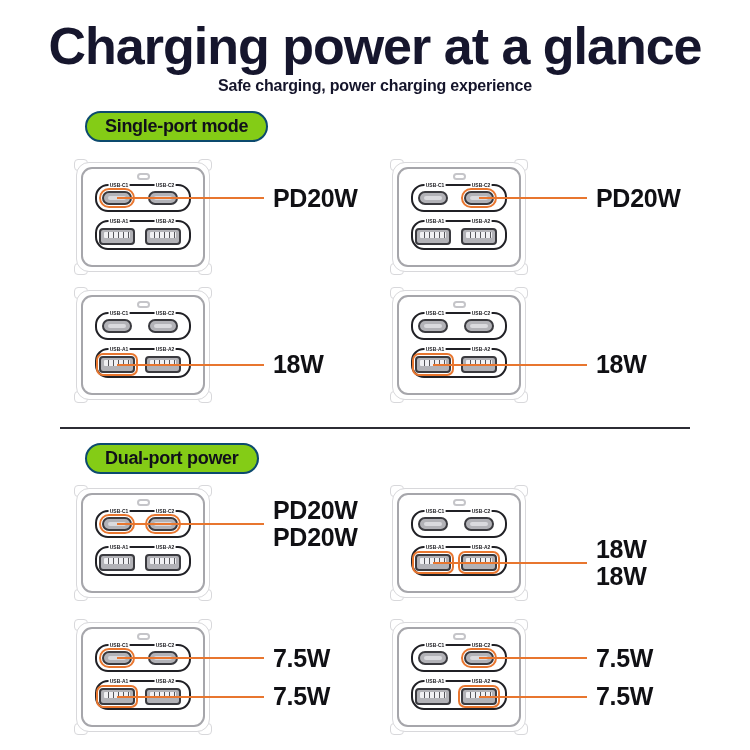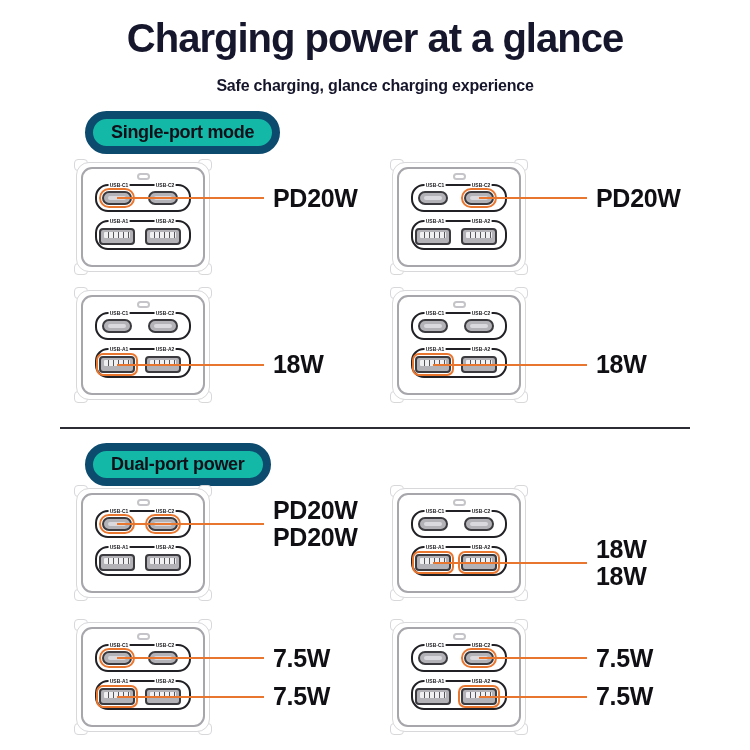--- a/index.html
+++ b/index.html
@@ -1,26 +1,26 @@
 <!DOCTYPE html>
 <html><head>
 <meta charset="utf-8">
 <style>
   html,body{margin:0;padding:0;background:#ffffff;}
   body{width:750px;height:750px;font-family:"Liberation Sans",sans-serif;}
   *{box-sizing:border-box;}
   #stage{position:relative;width:750px;height:750px;background:#fff;overflow:hidden;}
 
   .title{position:absolute;top:16px;left:0;width:100%;text-align:center;
-         font-size:40px;font-weight:bold;color:#16162d;letter-spacing:-1px;}
+         font-size:52px;font-weight:bold;color:#16162d;letter-spacing:-1px;}
   .subtitle{position:absolute;top:77px;left:0;width:100%;text-align:center;
             font-size:16px;font-weight:bold;color:#15152b;letter-spacing:-0.2px;}
 
-  .pill{position:absolute;left:85px;border:8px solid #0c4a6e;border-radius:22px;
-        padding:3px 18px;font-size:18px;font-weight:bold;color:#10101a;background:#14b8a6;
+  .pill{position:absolute;left:85px;border:2px solid #0c4a6e;border-radius:22px;
+        padding:3px 18px;font-size:18px;font-weight:bold;color:#10101a;background:#84cc16;
         letter-spacing:-0.3px;}
   #pill-single{top:111px;}
   #pill-dual{top:443px;}
   .divider{position:absolute;left:60px;top:427px;width:630px;height:2px;background:#2c2c34;}
 
   .unit{position:absolute;width:0;height:0;}
   .charger{position:absolute;left:0;top:0;width:134px;height:110px;}
   .halo{position:absolute;left:0;top:0;width:134px;height:110px;border:1px solid #d8d8db;
         border-radius:13px;background:#fff;z-index:1;}
   .ear{position:absolute;width:14px;height:12px;border:1px solid #d8d8db;background:#fff;
@@ -48,21 +48,21 @@
   .hl{position:absolute;border:2px solid #e8762f;z-index:6;background:transparent;}
   .lead{position:absolute;height:2px;background:#e8762f;z-index:5;}
   .power{position:absolute;font-size:25px;font-weight:bold;color:#101014;line-height:27px;
          z-index:5;white-space:nowrap;letter-spacing:-0.3px;}
 </style>
 </head>
 <body>
 
 <div id="stage">
   <div class="title">Charging power at a glance</div>
-  <div class="subtitle">Safe charging, glance charging experience</div>
+  <div class="subtitle">Safe charging, power charging experience</div>
 
   <div class="pill" id="pill-single">
     <span>Single-port mode</span>
   </div>
 
   <div class="divider"></div>
 
   <div class="pill" id="pill-dual">
     <span>Dual-port power</span>
   </div>

